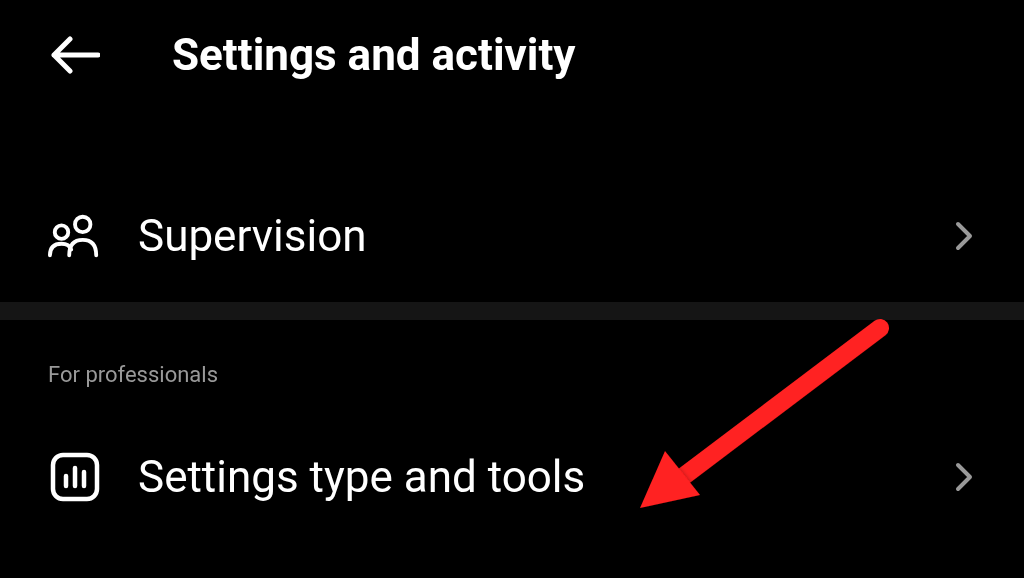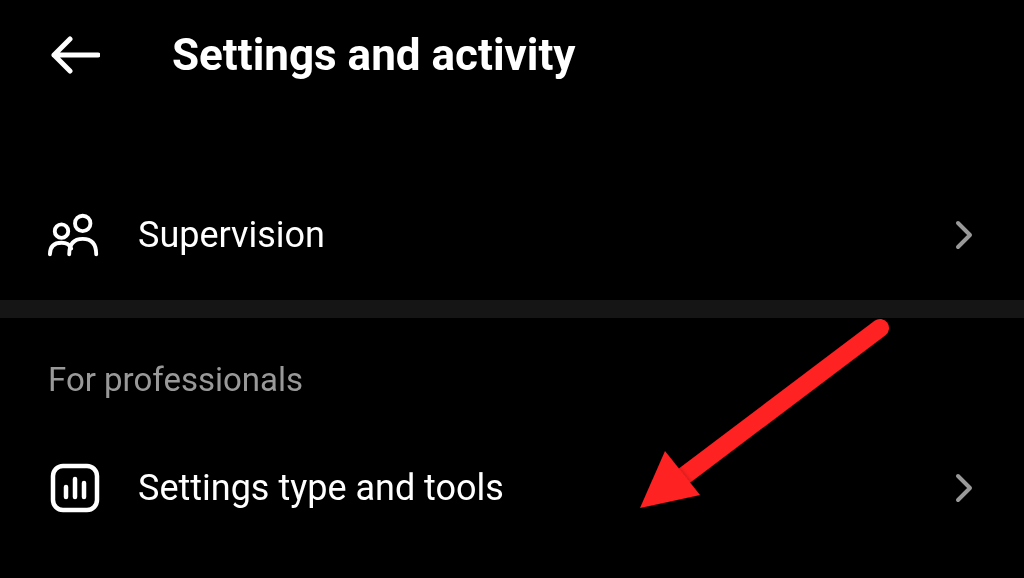--- a/index.html
+++ b/index.html
@@ -43,39 +43,39 @@
       cursor: pointer;
     }
     .menu-icon {
       width: 54px;
       height: 50px;
       display: flex;
       align-items: center;
       justify-content: center;
     }
     .menu-label {
-      font-size: 36px;
+      font-size: 44px;
       font-weight: 400;
       color: #fff;
       flex: 1;
     }
     .chevron {
       width: 24px;
       height: 24px;
       display: flex;
       align-items: center;
       justify-content: center;
     }
     .divider {
       height: 18px;
       background: #151515;
       margin: 18px 0 14px 0;
     }
     .section-header {
-      font-size: 33px;
+      font-size: 22px;
       font-weight: 400;
       color: #999;
       padding: 28px 48px 42px 48px;
     }
     .supervision-section {
       padding-top: 78px;
     }
     .arrow-annotation {
       position: absolute;
       left: 630px;

